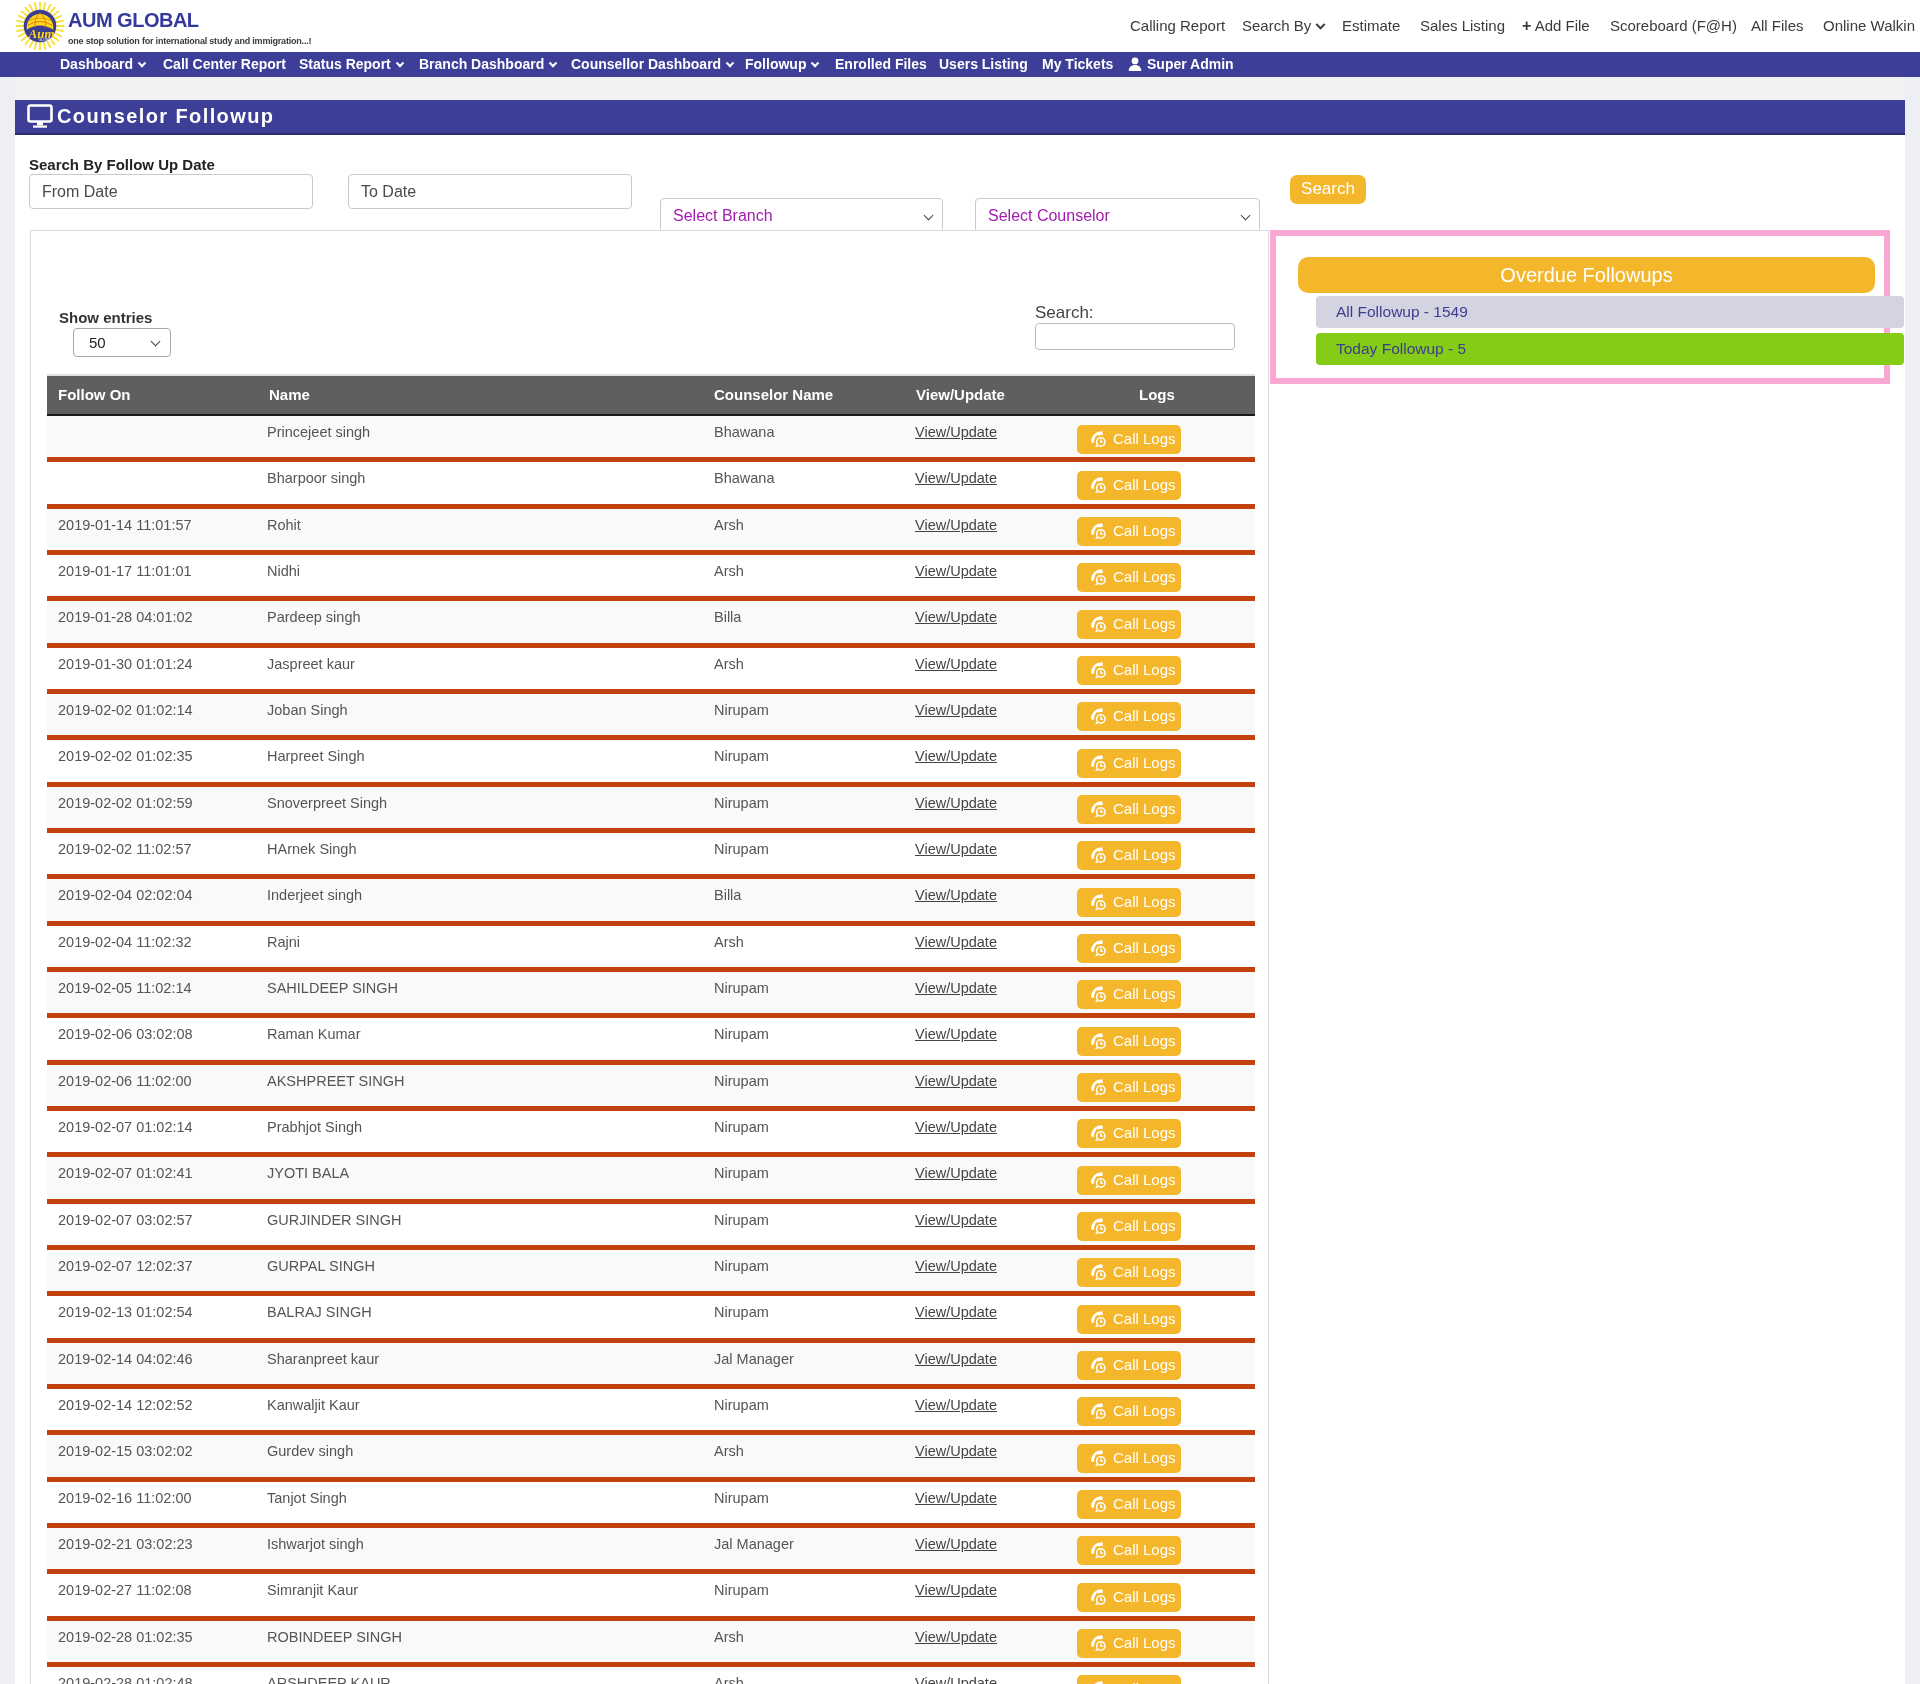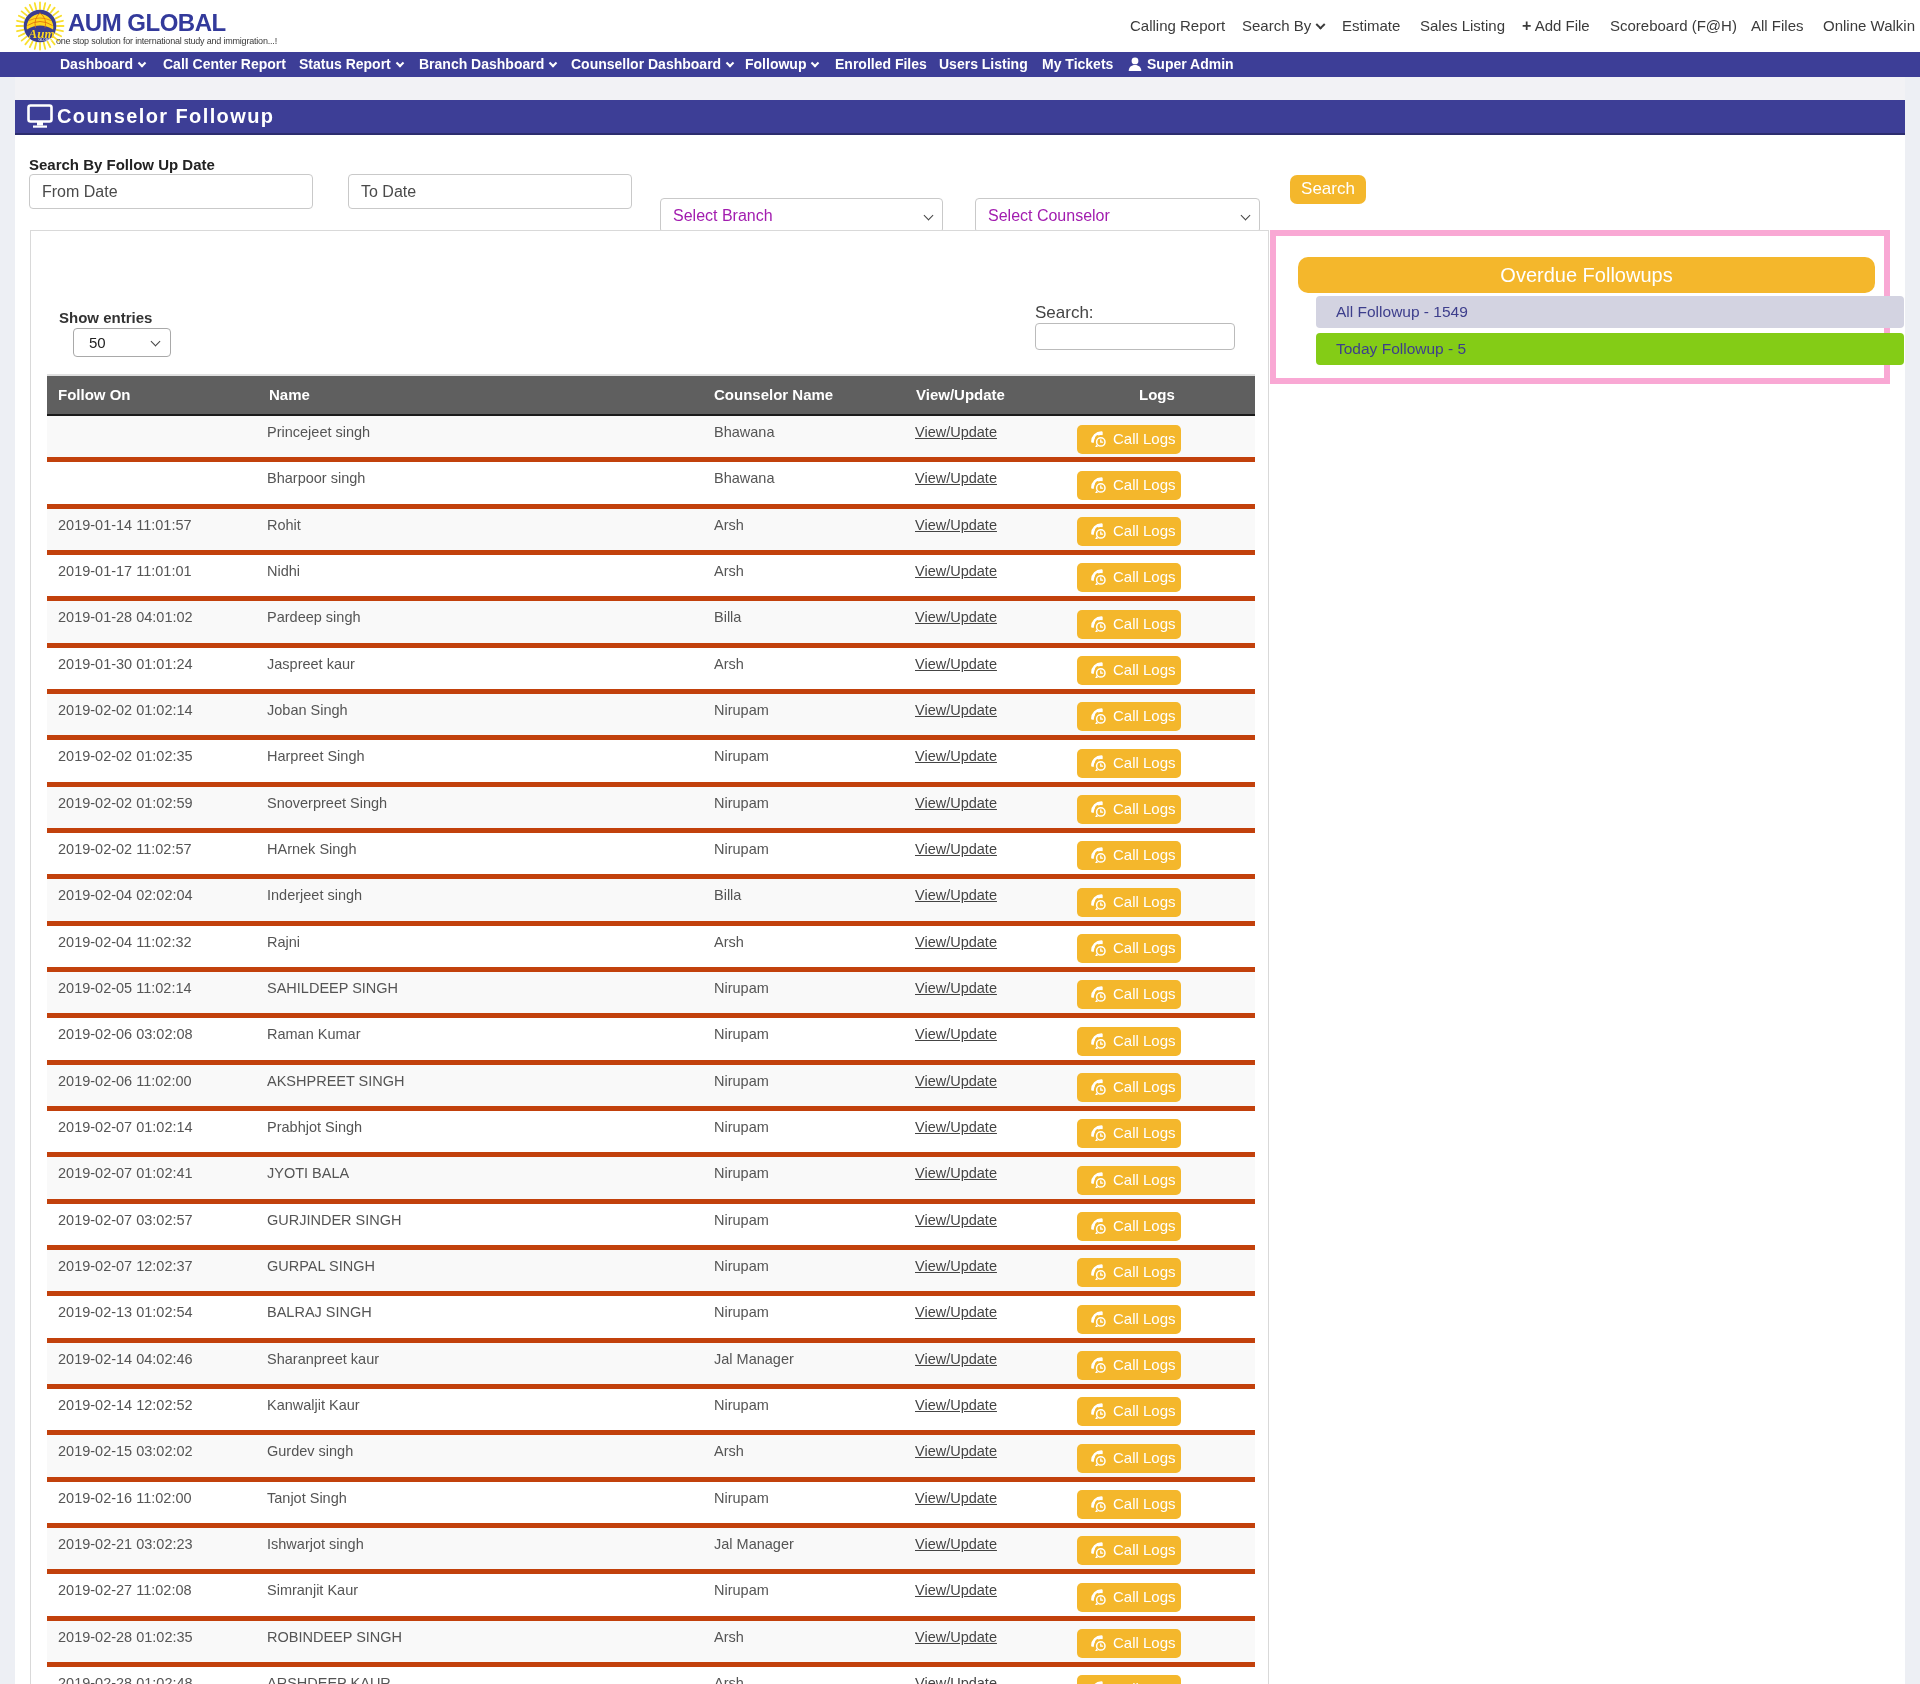--- a/index.html
+++ b/index.html
@@ -1,20 +1,20 @@
 <!DOCTYPE html>
 <html><head><meta charset="utf-8">
 <style>
 * { margin:0; padding:0; box-sizing:border-box; }
 html,body { width:1920px; height:1684px; overflow:hidden; background:#edeff4;
   font-family:"Liberation Sans", sans-serif; }
 .abs { position:absolute; }
 #hdr { position:absolute; left:0; top:0; width:1920px; height:52px; background:#fff; }
-#logo-txt { position:absolute; left:68px; top:9px; color:#333a9b; font-size:24px; font-weight:bold; letter-spacing:-0.5px; }
-#logo-sub { position:absolute; left:56px; top:36px; color:#3a3a3a; font-size:9px; font-weight:normal; letter-spacing:-0.2px; }
+#logo-txt { position:absolute; left:68px; top:9px; color:#333a9b; font-size:20px; font-weight:bold; letter-spacing:-0.5px; }
+#logo-sub { position:absolute; left:68px; top:36px; color:#3a3a3a; font-size:9px; font-weight:bold; letter-spacing:-0.2px; }
 .tnav { position:absolute; top:0; height:52px; line-height:52px; font-size:15px; color:#3b3b3b; white-space:nowrap; }
 .car { display:inline-block; width:7px; height:7px; border-right:2px solid #3b3b3b; border-bottom:2px solid #3b3b3b; transform:rotate(45deg) translate(-2px,-2px); margin-left:6px; }
 #nav { position:absolute; left:0; top:52px; width:1920px; height:25px; background:#3d3e97; }
 .pnav { position:absolute; top:0; height:25px; line-height:25px; font-size:14px; font-weight:bold; color:#fff; white-space:nowrap; }
 .carw { display:inline-block; width:6px; height:6px; border-right:2px solid #fff; border-bottom:2px solid #fff; transform:rotate(45deg) translate(-2px,-2px); margin-left:6px; }
 #gap { position:absolute; left:15px; top:77px; width:1890px; height:23px; background:#f2f2f5; }
 #wrap { position:absolute; left:15px; top:100px; width:1890px; height:1584px; background:#fff; }
 #titlebar { position:absolute; left:0; top:0; width:1890px; height:35px; background:#3d3e96; border-bottom:2px solid #2c2d6e; }
 #titlebar .t { position:absolute; left:42px; top:0; height:33px; line-height:33px; color:#fff; font-size:20px; font-weight:bold; letter-spacing:1.4px; }
 .lbl { position:absolute; left:14px; top:56px; font-size:15px; font-weight:bold; color:#222; }

